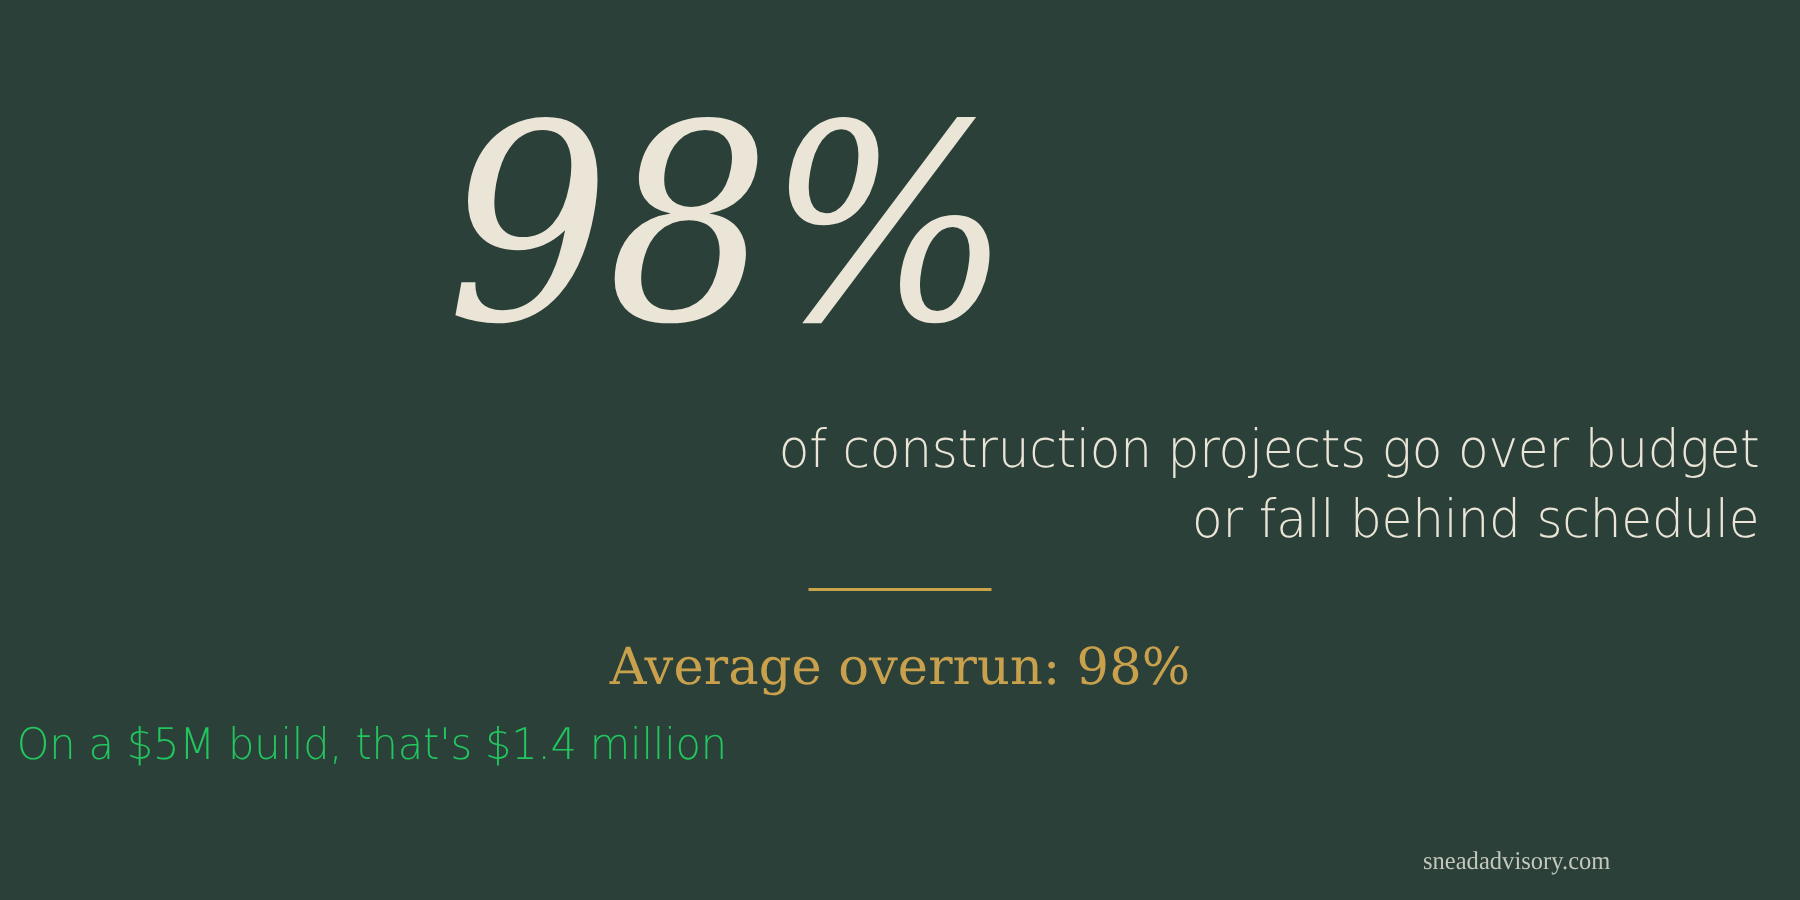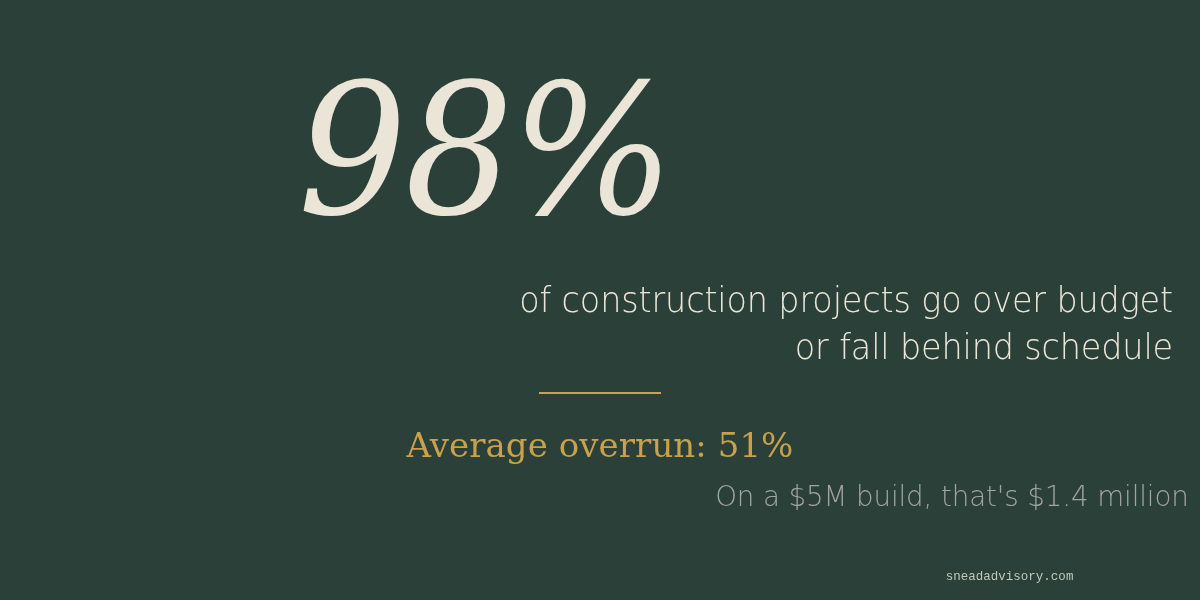--- a/index.html
+++ b/index.html
@@ -91,38 +91,38 @@
     letter-spacing: 0.002em;
     white-space: nowrap;
   }
 
   
   .support {
     position: absolute;
     top: 478px;
     left: 0;
     width: 1200px;
-    text-align: right;
+    text-align: left;
     font-family: "DejaVu Sans", "Liberation Sans", sans-serif;
     font-size: 29px;
     font-weight: 300;
-    color: #a3a3a3;
+    color: #22c55e;
     line-height: 1.3;
     letter-spacing: -0.004em;
     white-space: nowrap;
   }
   .support span { display: inline-block; transform: scaleX(0.955); }
 
   
   .footer {
     position: absolute;
     right: 124px;
     bottom: 16px;
-    font-family: Liberation Mono, monospace;
-    font-size: 13px;
+    font-family: Liberation Serif, serif;
+    font-size: 17px;
     font-weight: 400;
     color: #c3c7bc;
     letter-spacing: 0.002em;
     white-space: nowrap;
   }
   .footer span { display: inline-block; transform: scaleX(0.96); }
 </style>
 </head>
 <body>
 
@@ -132,21 +132,21 @@
     <div class="stat-number">98%</div>
   </div>
 
   <div class="subtitle">
     <span class="line">of construction projects go over budget</span>
     <span class="line">or fall behind schedule</span>
   </div>
 
   <div class="divider"></div>
 
-  <div class="highlight">Average overrun: 51%</div>
+  <div class="highlight">Average overrun: 98%</div>
 
   <div class="support">
     <span>On a $5M build, that's $1.4 million</span>
   </div>
 
   <div class="footer">
     <span>sneadadvisory.com</span>
   </div>
 
 </div>

